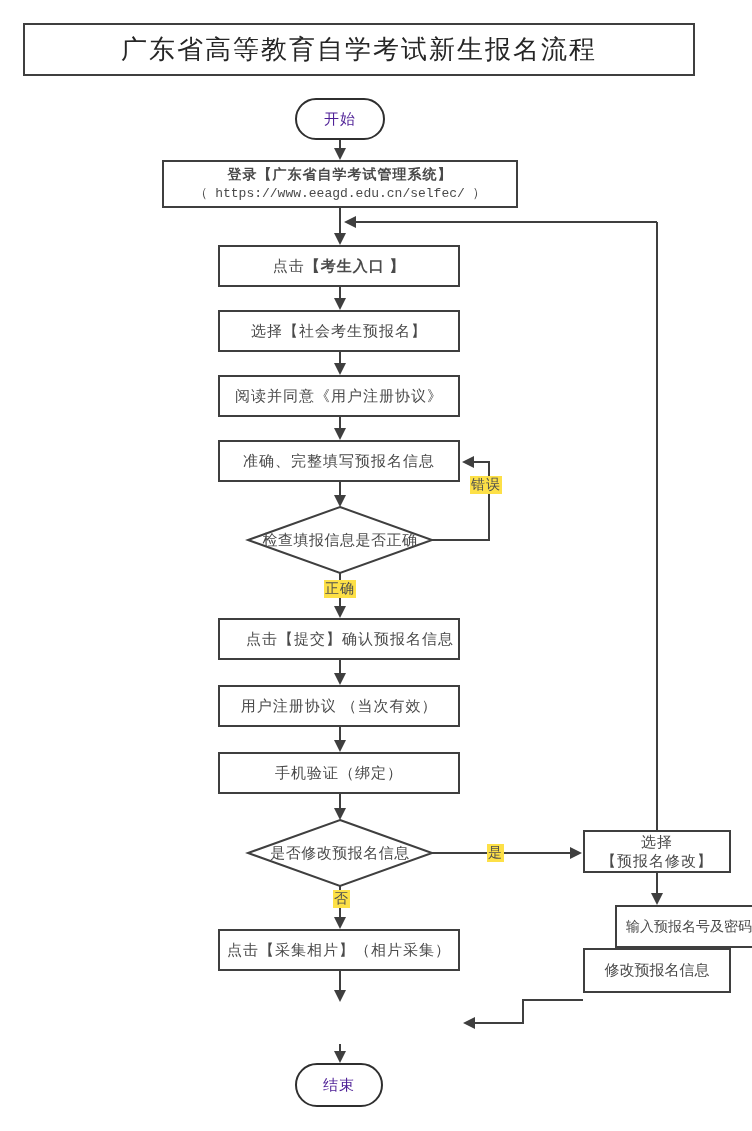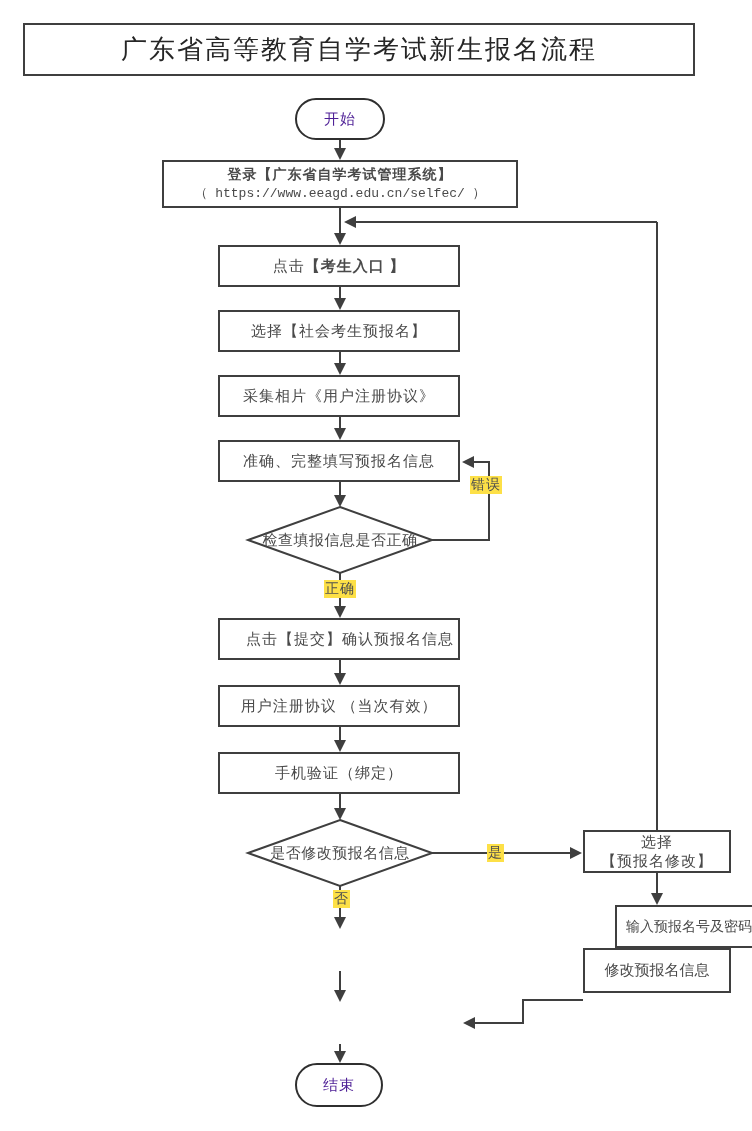--- a/index.html
+++ b/index.html
@@ -182,21 +182,21 @@
     <div>
       <span>点击</span><span class="bold">【考生入口 】</span>
     </div>
   </div>
 
   <div class="box n-social">
     <div>选择【社会考生预报名】</div>
   </div>
 
   <div class="box n-agreement">
-    <div>采集相片《用户注册协议》</div>
+    <div>阅读并同意《用户注册协议》</div>
   </div>
 
   <div class="box n-fill">
     <div>准确、完整填写预报名信息</div>
   </div>
 
   <div class="dlabel d-check">检查填报信息是否正确</div>
 
   <div class="elabel l-error">错误</div>
   <div class="elabel l-correct">正确</div>
@@ -211,20 +211,23 @@
 
   <div class="box n-phone">
     <div>手机验证（绑定）</div>
   </div>
 
   <div class="dlabel d-modify">是否修改预报名信息</div>
 
   <div class="elabel l-yes">是</div>
   <div class="elabel l-no">否</div>
 
+  <div class="box n-photo">
+    <div>点击【采集相片】（相片采集）</div>
+  </div>
 
 
   <div class="stadium n-end">
     <span>结束</span>
   </div>
 
   <div class="box n-select">
     <div>选择</div>
     <div>【预报名修改】</div>
   </div>

